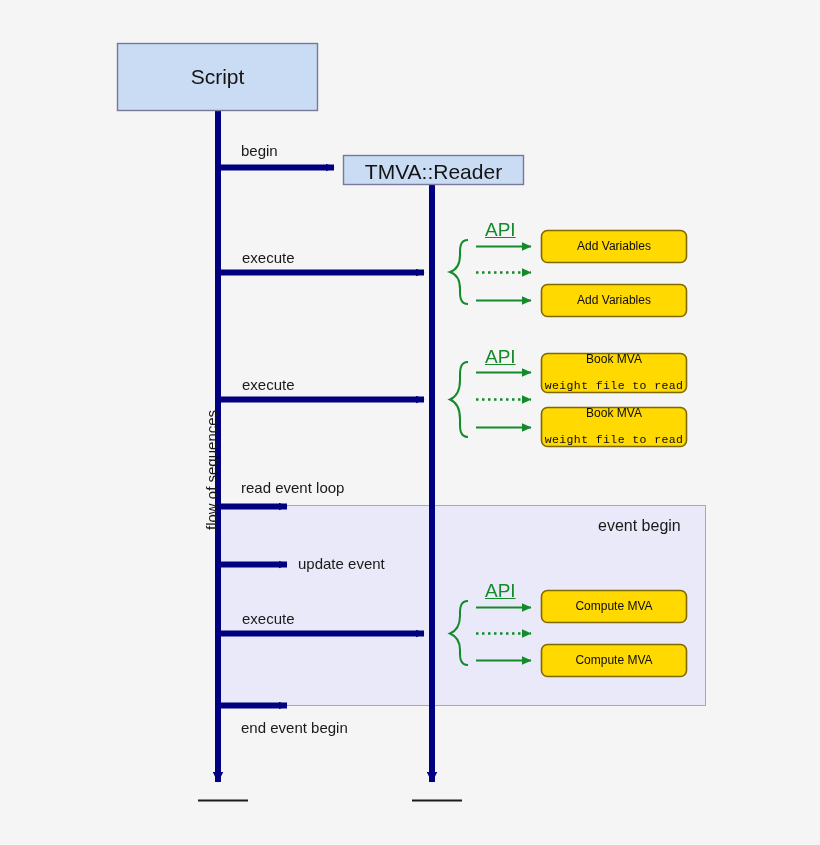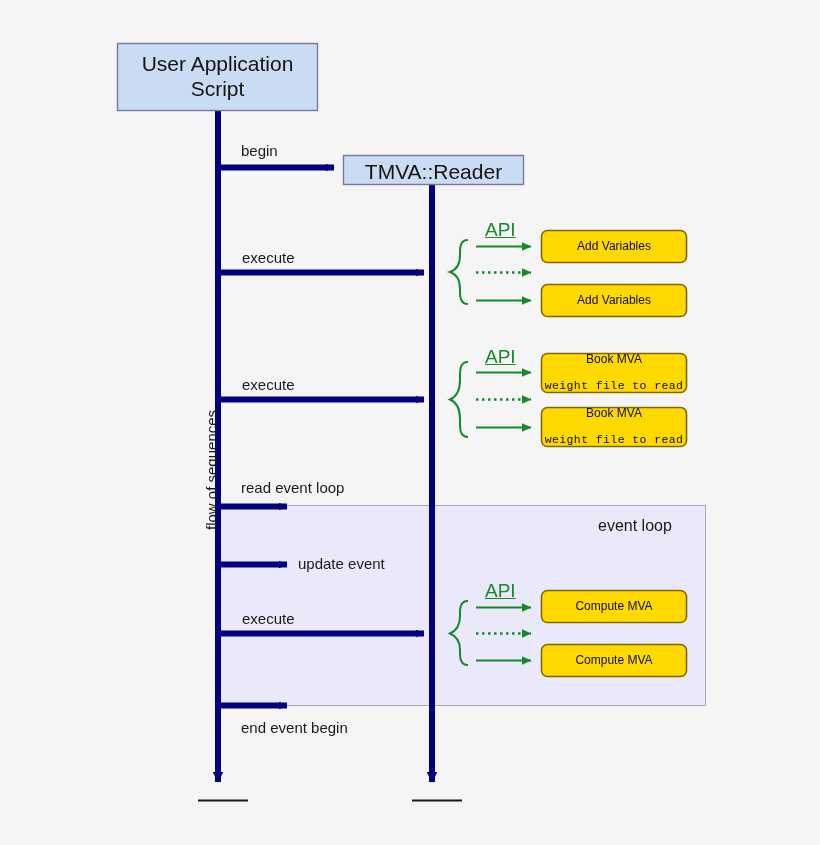--- a/index.html
+++ b/index.html
@@ -159,21 +159,20 @@
       <path d="M476,607.5 L531,607.5" stroke="#158a2b" stroke-width="2" fill="none" marker-end="url(#green-arrow)"></path>
       <path d="M476,633.5 L531,633.5" stroke="#158a2b" stroke-width="2.4" fill="none" stroke-dasharray="2.5 3.5" marker-end="url(#green-arrow)"></path>
       <path d="M476,660.5 L531,660.5" stroke="#158a2b" stroke-width="2" fill="none" marker-end="url(#green-arrow)"></path>
       <rect x="541.5" y="590.5" width="145" height="32" rx="6" ry="6" fill="#ffd900" stroke="#806a00" stroke-width="1.6"></rect>
       <rect x="541.5" y="644.5" width="145" height="32" rx="6" ry="6" fill="#ffd900" stroke="#806a00" stroke-width="1.6"></rect>
     </g>
   </svg>
 
   <div class="actor-box-text" style="left:117px; top:43px; width:201px; height:68px;">
     <div>
-      <div>User Application</div>
       <div>Script</div>
     </div>
   </div>
 
   <div class="actor-box-text" style="left:343px; top:155px; width:181px; height:34px;">
     <div>TMVA::Reader</div>
   </div>
 
   <div class="lbl vert-label" style="left:204px; top:530px;">flow of sequences</div>
 
@@ -213,15 +212,15 @@
     <div class="api-sub">weight file to read</div>
   </div>
 
   <div class="api-box-text" style="left:541px; top:590px; width:146px; height:33px;">
     <div class="api-title">Compute MVA</div>
   </div>
   <div class="api-box-text" style="left:541px; top:644px; width:146px; height:33px;">
     <div class="api-title">Compute MVA</div>
   </div>
 
-  <div class="lbl panel-label" style="left:598px; top:517px;">event loop</div>
+  <div class="lbl panel-label" style="left:598px; top:517px;">event begin</div>
 
 </div>
 
 </body></html>

